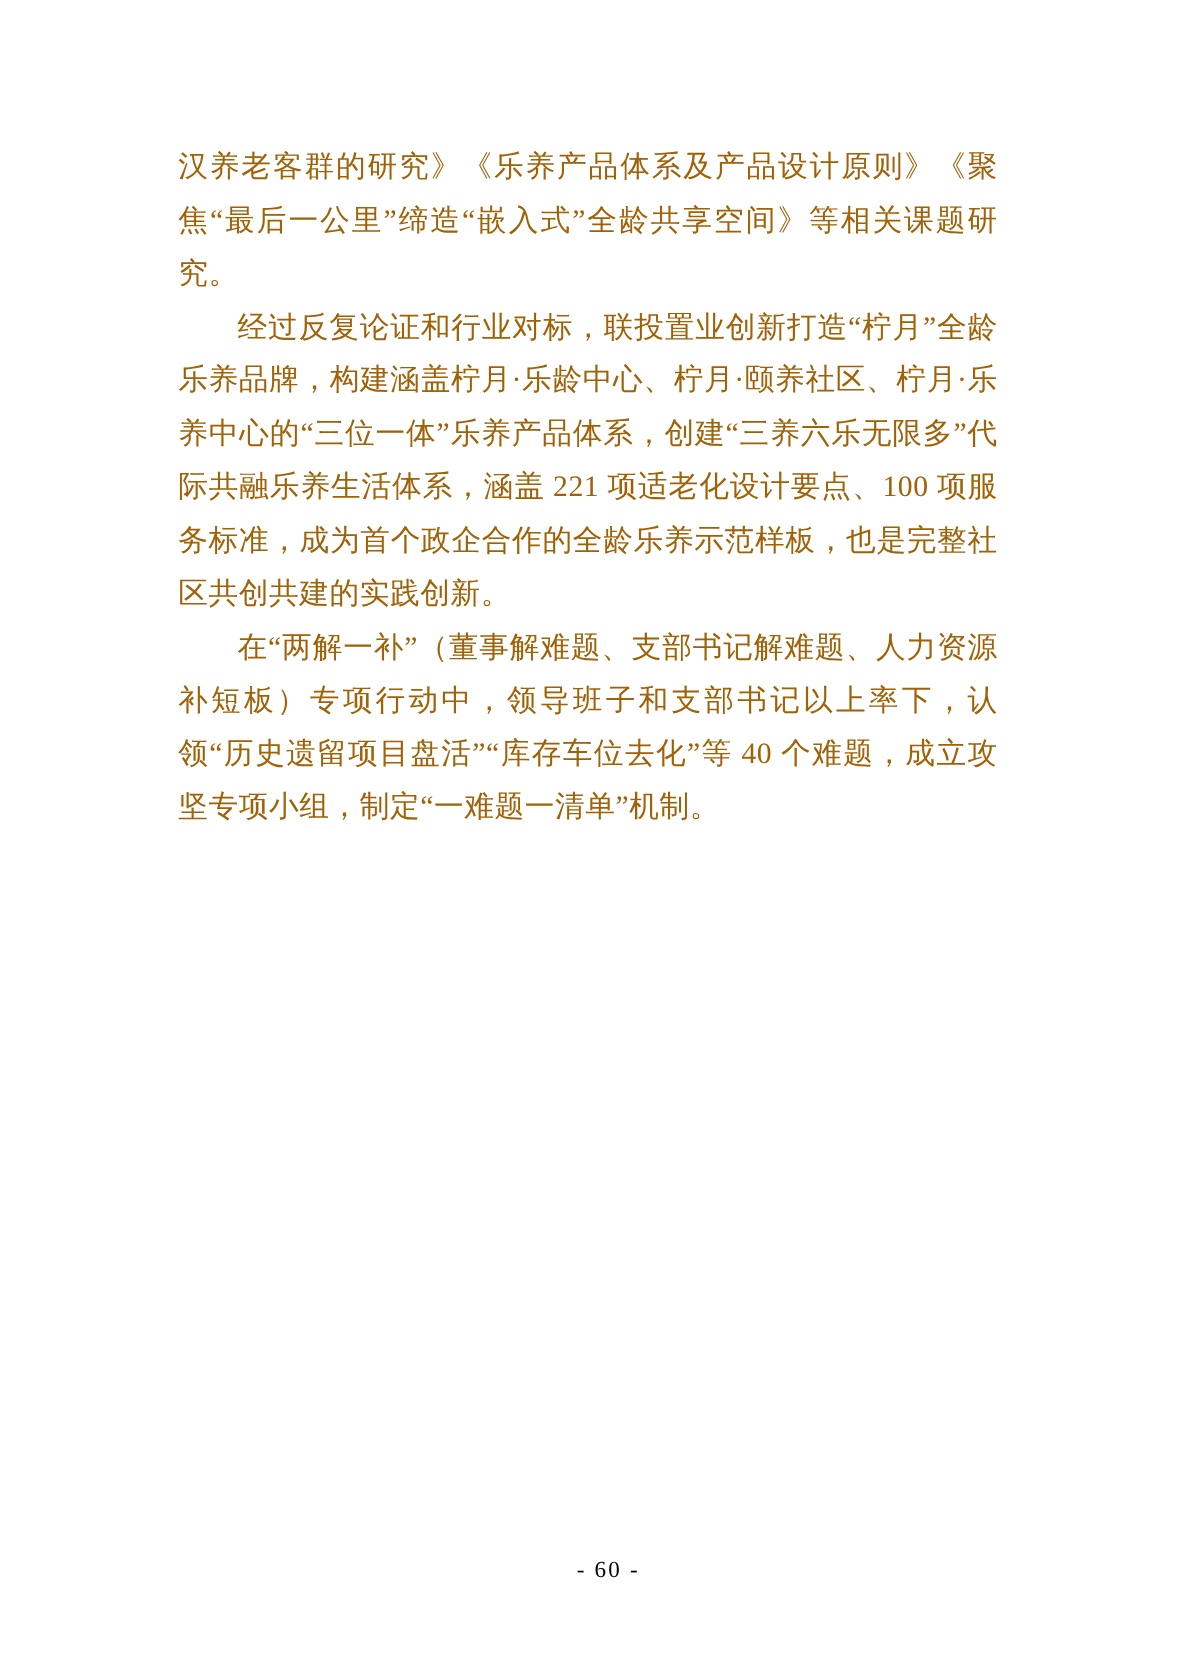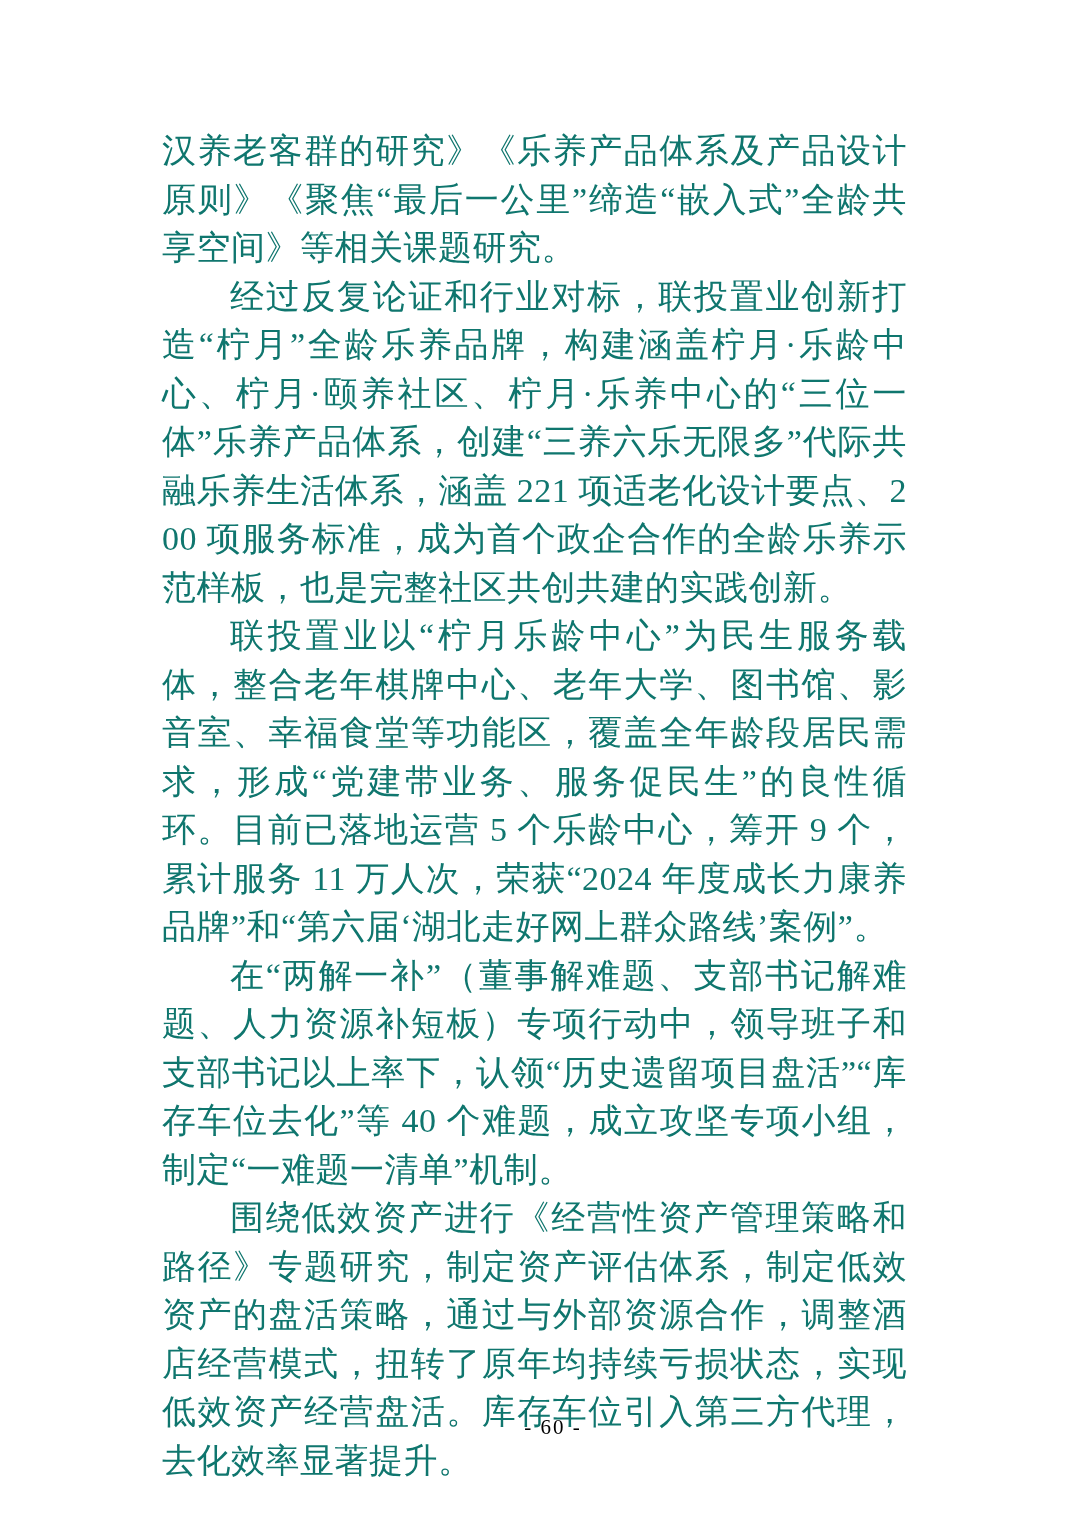--- a/index.html
+++ b/index.html
@@ -24,27 +24,27 @@
   }
   .text-block {
     position: absolute;
     top: 127px;
     left: 162px;
     width: 745px;
   }
   .text-block p {
     margin: 0;
     padding: 0;
-    font-size: 34px;
+    font-size: 27px;
     line-height: 48.5px;
     text-align: justify;
     text-justify: inter-character;
     letter-spacing: 0.5px;
     word-break: break-all;
-    color: #0f766e;
+    color: #a16207;
   }
   .text-block p.indent {
     text-indent: 2em;
   }
   .page-number {
     position: absolute;
     top: 1412px;
     left: 16px;
     width: 1074px;
     text-align: center;
@@ -54,21 +54,19 @@
     letter-spacing: 2px;
   }
 </style>
 </head>
 <body>
 
 <div class="page">
 
   <div class="text-block">
     <p>汉养老客群的研究》《乐养产品体系及产品设计原则》《聚焦“最后一公里”缔造“嵌入式”全龄共享空间》等相关课题研究。</p>
-    <p class="indent">经过反复论证和行业对标，联投置业创新打造“柠月”全龄乐养品牌，构建涵盖柠月·乐龄中心、柠月·颐养社区、柠月·乐养中心的“三位一体”乐养产品体系，创建“三养六乐无限多”代际共融乐养生活体系，涵盖 221 项适老化设计要点、200 项服务标准，成为首个政企合作的全龄乐养示范样板，也是完整社区共创共建的实践创新。</p>
-    <p class="indent">联投置业以“柠月乐龄中心”为民生服务载体，整合老年棋牌中心、老年大学、图书馆、影音室、幸福食堂等功能区，覆盖全年龄段居民需求，形成“党建带业务、服务促民生”的良性循环。目前已落地运营 5 个乐龄中心，筹开 9 个，累计服务 11 万人次，荣获“2024 年度成长力康养品牌”和“第六届‘湖北走好网上群众路线’案例”。</p>
+    <p class="indent">经过反复论证和行业对标，联投置业创新打造“柠月”全龄乐养品牌，构建涵盖柠月·乐龄中心、柠月·颐养社区、柠月·乐养中心的“三位一体”乐养产品体系，创建“三养六乐无限多”代际共融乐养生活体系，涵盖 221 项适老化设计要点、100 项服务标准，成为首个政企合作的全龄乐养示范样板，也是完整社区共创共建的实践创新。</p>
     <p class="indent">在“两解一补”（董事解难题、支部书记解难题、人力资源补短板）专项行动中，领导班子和支部书记以上率下，认领“历史遗留项目盘活”“库存车位去化”等 40 个难题，成立攻坚专项小组，制定“一难题一清单”机制。</p>
-    <p class="indent">围绕低效资产进行《经营性资产管理策略和路径》专题研究，制定资产评估体系，制定低效资产的盘活策略，通过与外部资源合作，调整酒店经营模式，扭转了原年均持续亏损状态，实现低效资产经营盘活。库存车位引入第三方代理，去化效率显著提升。</p>
   </div>
 
   <div class="page-number">- 60 -</div>
 
 </div>
 
 </body></html>

